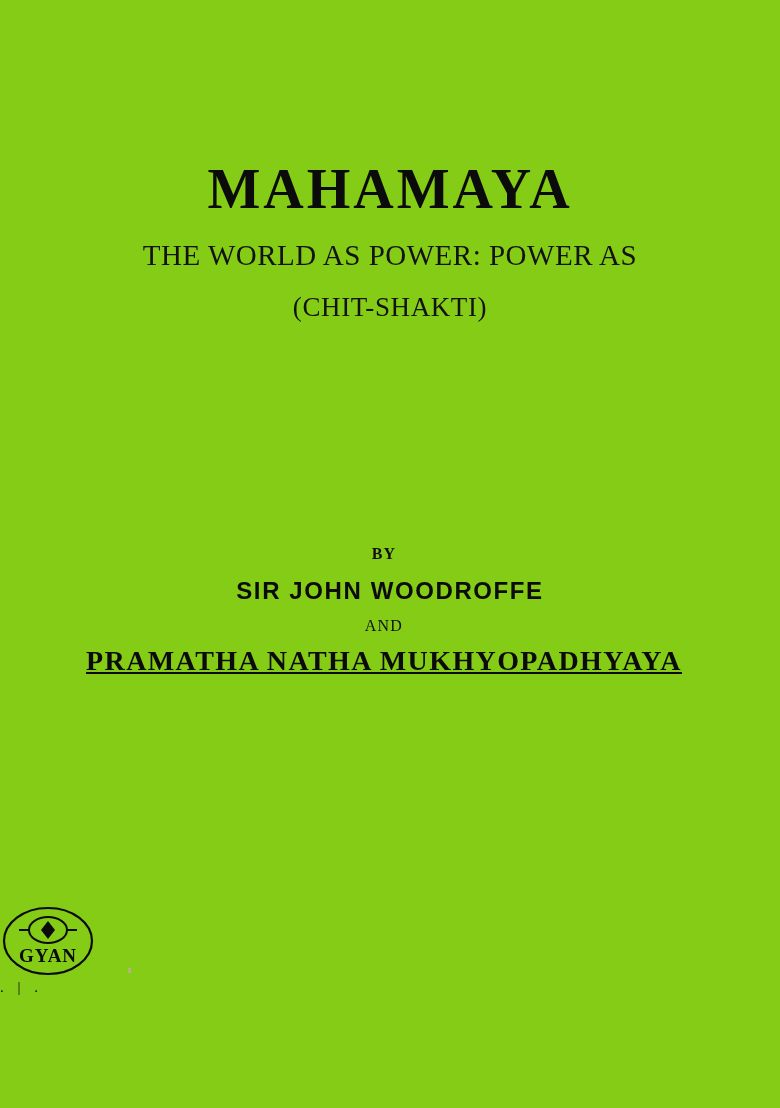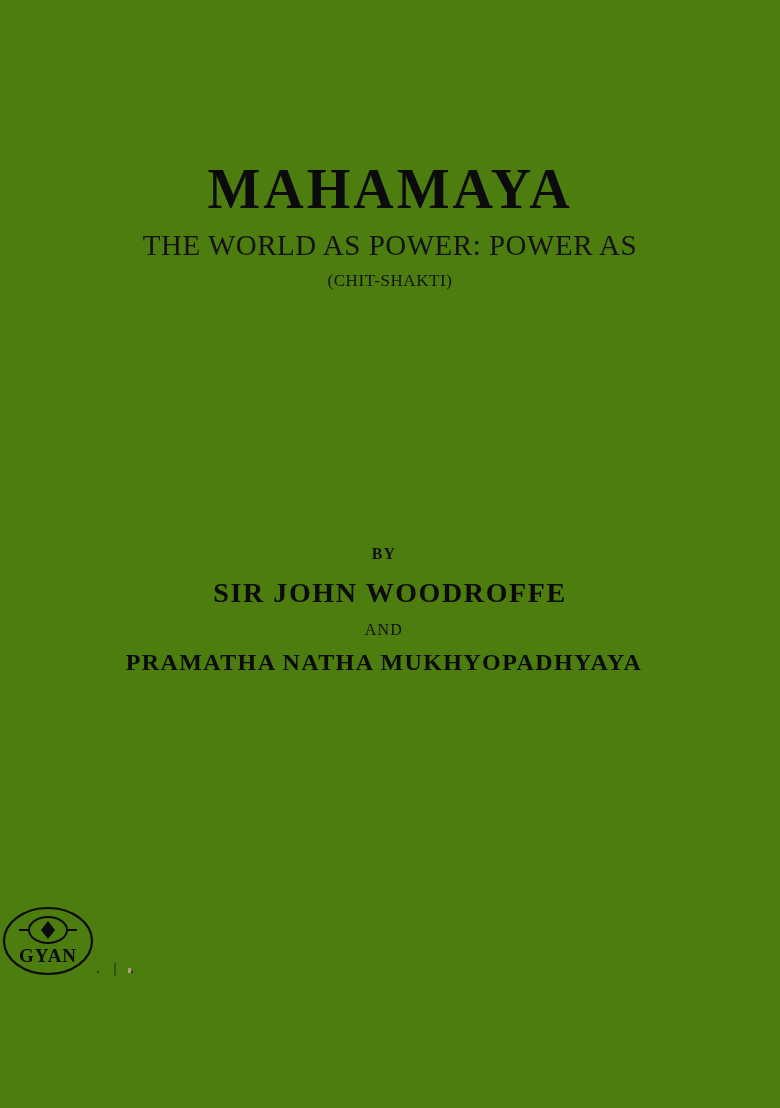--- a/index.html
+++ b/index.html
@@ -11,21 +11,21 @@
     width: 780px;
     height: 1108px;
     position: relative;
     font-family: "Liberation Serif", serif;
     color: #000000;
     overflow: hidden;
   }
   .page {
     position: absolute;
     inset: 0;
-    background: #4d7c0f;
+    background: #84cc16;
   }
   .title-block {
     position: absolute;
     top: 160px;
     left: 0;
     right: 0;
     text-align: center;
   }
   .main-title {
     font-family: "Liberation Serif", serif;
@@ -34,78 +34,79 @@
     letter-spacing: 3px;
     line-height: 1.05;
     margin: 0;
     color: #0b0b0b;
   }
   .subtitle {
     font-family: "Liberation Serif", serif;
     font-size: 29px;
     letter-spacing: 0.5px;
     line-height: 1.32;
-    margin: 7px auto 0 auto;
+    margin: 17px auto 0 auto;
     width: 640px;
     color: #131313;
   }
   .paren-title {
     font-family: "Liberation Serif", serif;
-    font-size: 17px;
+    font-size: 27px;
     letter-spacing: 0.6px;
-    margin-top: 7px;
+    margin-top: 18px;
     color: #131313;
   }
   .authors-block {
     position: absolute;
     top: 545px;
     left: 0;
     right: 12px;
     text-align: center;
   }
   .by-label {
     font-family: "Liberation Serif", serif;
     font-weight: bold;
     font-size: 16px;
     letter-spacing: 1.2px;
     color: #101010;
   }
   .author-primary {
-    font-family: Liberation Serif, serif;
+    font-family: Liberation Sans, sans-serif;
     font-weight: bold;
-    font-size: 28px;
+    font-size: 24px;
     letter-spacing: 1.6px;
     margin-top: 14px;
     color: #0b0b0b;
     padding-left: 12px;
   }
   .and-label {
     font-family: "Liberation Serif", serif;
     font-weight: normal;
     font-size: 16px;
     letter-spacing: 1.2px;
     margin-top: 12px;
     color: #101010;
   }
   .author-secondary {
     font-family: "Liberation Serif", serif;
     font-weight: bold;
-    font-size: 24px;
+    font-size: 28px;
     letter-spacing: 1.4px;
     margin-top: 10px;
     color: #0b0b0b;
+    text-decoration: underline;
   }
   .publisher-logo {
     position: absolute;
     top: 905px;
     left: 0;
     right: 0;
     display: flex;
-    flex-direction: row;
-    align-items: flex-end;
+    flex-direction: column;
+    align-items: flex-start;
   }
   .logo-mark {
     position: relative;
     width: 96px;
     height: 72px;
     display: flex;
     align-items: center;
     justify-content: center;
   }
   .logo-name {

